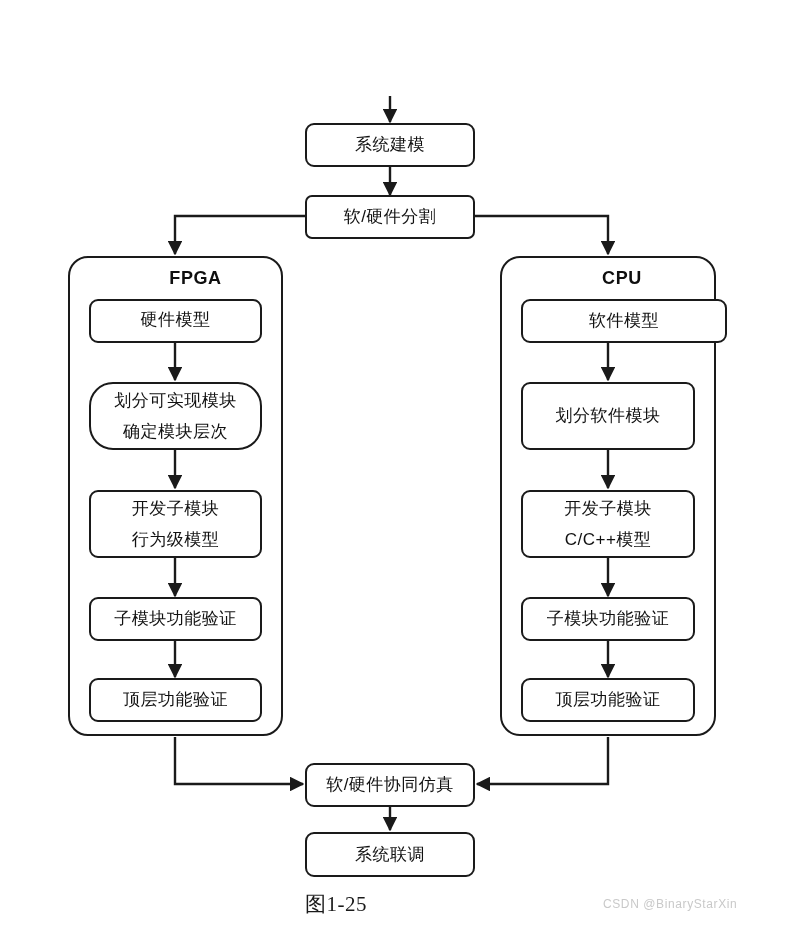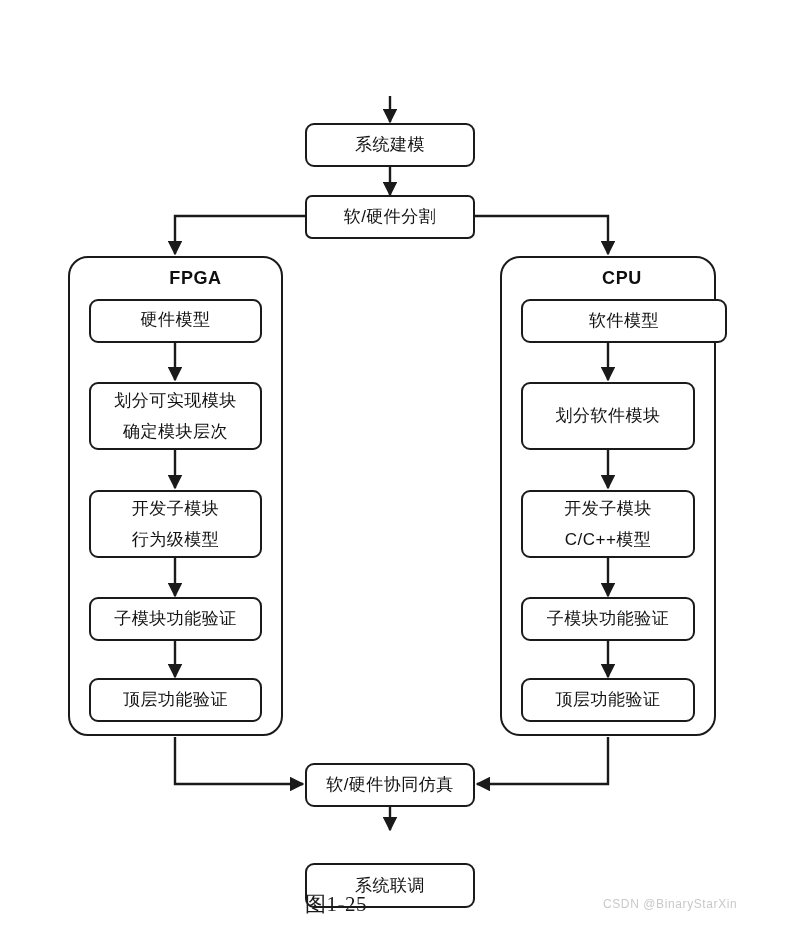--- a/index.html
+++ b/index.html
@@ -135,21 +135,21 @@
     <span class="ln">软/硬件分割</span>
   </div>
 
   <div class="group" style="left:68px; top:256px; width:215px; height:480px;"></div>
   <div class="group-title" style="left:68px; top:268px; width:255px;">FPGA</div>
 
   <div class="node" style="left:89px; top:299px; width:173px; height:44px;font-family:Liberation Mono, monospace;">
     <span class="ln">硬件模型</span>
   </div>
 
-  <div class="node two-line" style="left:89px; top:382px; width:173px; height:68px;">
+  <div class="node two-line" style="left:89px; top:382px; width:173px; height:68px;border-radius:24px;">
     <span class="ln">划分可实现模块</span>
     <span class="ln">确定模块层次</span>
   </div>
 
   <div class="node two-line" style="left:89px; top:490px; width:173px; height:68px;">
     <span class="ln">开发子模块</span>
     <span class="ln">行为级模型</span>
   </div>
 
   <div class="node" style="left:89px; top:597px; width:173px; height:44px;">
@@ -181,21 +181,21 @@
   </div>
 
   <div class="node" style="left:521px; top:678px; width:174px; height:44px;">
     <span class="ln">顶层功能验证</span>
   </div>
 
   <div class="node" style="left:305px; top:763px; width:170px; height:44px;">
     <span class="ln">软/硬件协同仿真</span>
   </div>
 
-  <div class="node" style="left:305px; top:832px; width:170px; height:45px;margin-top:31px;">
+  <div class="node" style="left:305px; top:832px; width:170px; height:45px;">
     <span class="ln">系统联调</span>
   </div>
 
   <div class="caption" style="left:305px; top:890px; width:170px;">图1-25</div>
 
   <div class="watermark" style="left:603px; top:897px;">CSDN @BinaryStarXin</div>
 
 </div>
 
 </body></html>

